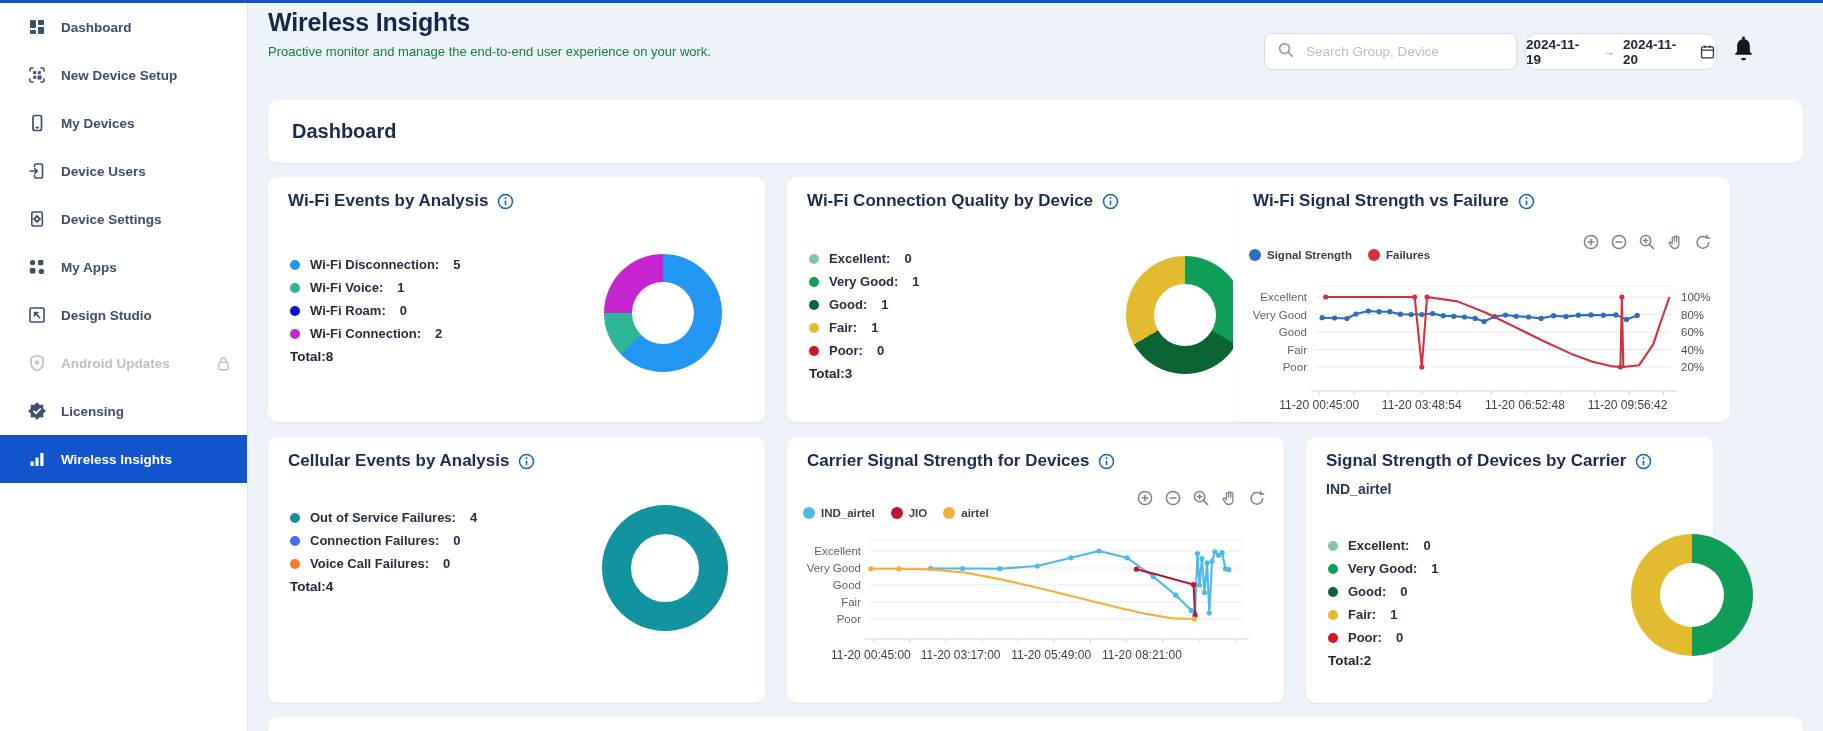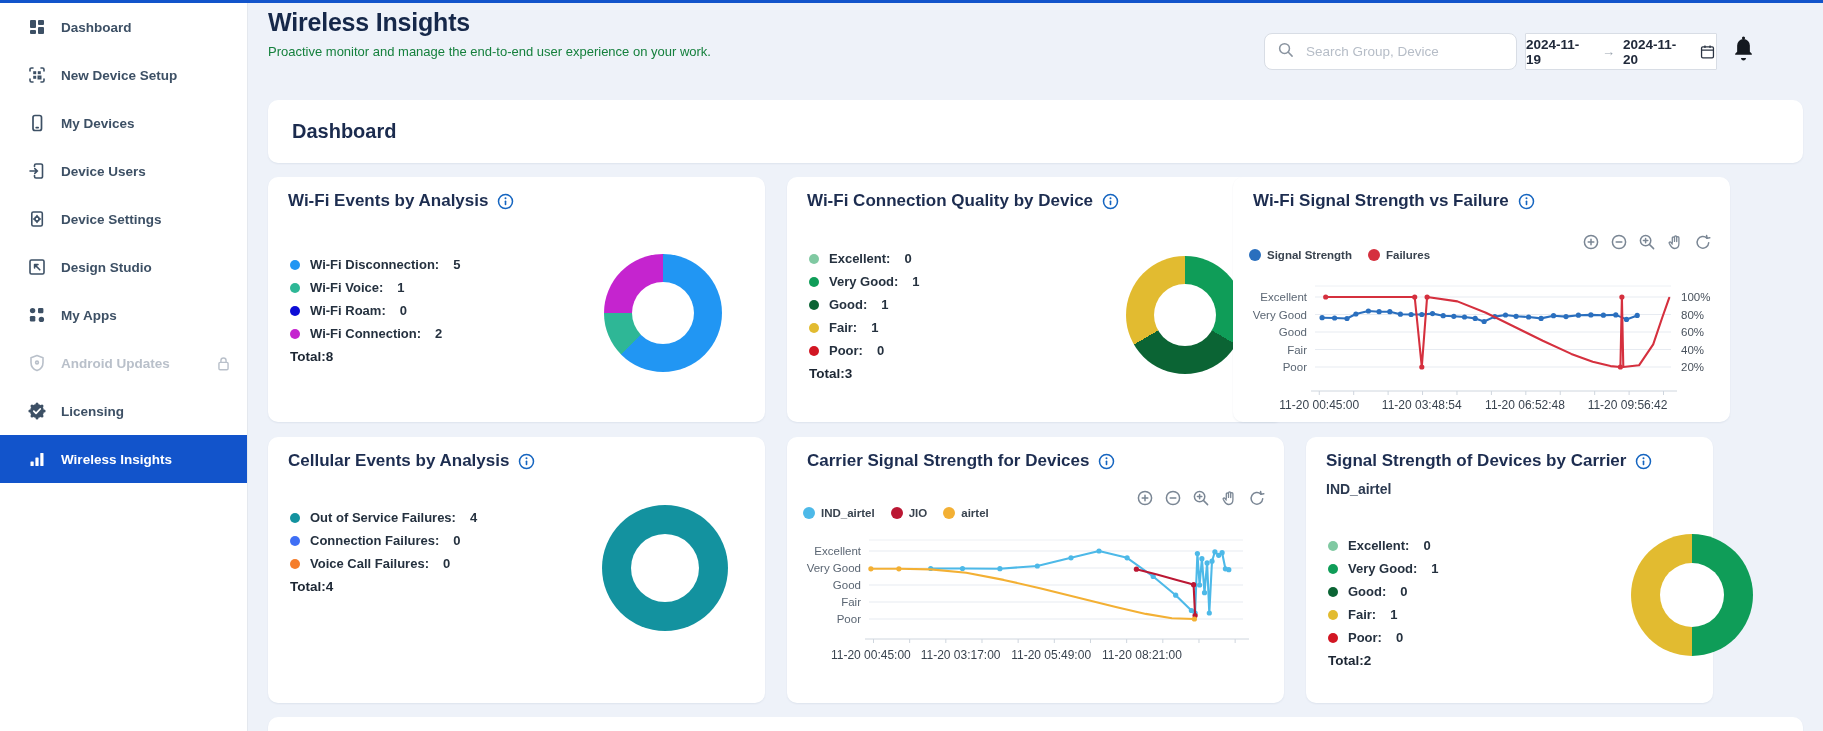--- a/index.html
+++ b/index.html
@@ -15,21 +15,21 @@
   .nav-item.active { background:#1254cb; color:#ffffff; }
   .nav-item.disabled { color:#b9c0ca; }
   .nav-item .lock { margin-left:auto; }
 
   
   .page-title { position:absolute; left:268px; top:8px; font-size:25px; font-weight:700; color:#16284a; letter-spacing:-0.2px; }
   .page-sub { position:absolute; left:268px; top:44px; font-size:13px; color:#15803d; }
   .searchbox { position:absolute; left:1264px; top:33px; width:253px; height:37px; background:#fff; border:1px solid #d8dde5; border-radius:8px; display:flex; align-items:center; padding:0 12px; gap:10px; }
   .searchbox input { border:none; outline:none; flex:1; font-size:13.5px; font-family:inherit; color:#333; background:transparent; }
   .searchbox input::placeholder { color:#b6bdc7; }
-  .datebox { position:absolute; left:1525px; top:33px; width:192px; height:37px; background:#fff; border:1px solid #d8dde5; border-radius:1px; display:flex; align-items:center; justify-content:center; gap:8px; font-size:13.5px; font-weight:700; color:#20293a; cursor:pointer; }
+  .datebox { position:absolute; left:1525px; top:33px; width:192px; height:37px; background:#fff; border:1px solid #d8dde5; border-radius:12px; display:flex; align-items:center; justify-content:center; gap:8px; font-size:13.5px; font-weight:700; color:#20293a; cursor:pointer; }
   .datebox .arrow { color:#9aa3ae; font-weight:400; font-size:13px; }
   .bell { position:absolute; left:1731px; top:34px; width:26px; height:30px; cursor:pointer; }
 
   
   .panel { position:absolute; background:#fff; border-radius:10px; box-shadow:0 1px 2px rgba(20,40,80,.07); }
   .section-strip { left:268px; top:100px; width:1535px; height:63px; display:flex; align-items:center; padding-left:24px; }
   .section-title { font-size:20px; font-weight:700; color:#1b2b4e; }
   .card-title { position:absolute; left:20px; top:14px; display:flex; align-items:center; gap:9px; font-size:17px; font-weight:700; color:#1d2d50; white-space:nowrap; }
   .card-subtitle { position:absolute; left:20px; top:44px; font-size:14px; font-weight:700; color:#2b3950; }
 
@@ -107,37 +107,37 @@
           <svg width="20" height="20" viewBox="0 0 20 20" fill="none" stroke="currentColor" stroke-width="1.6" stroke-linecap="round">
             <rect x="4.8" y="3" width="10.5" height="14" rx="1.6"></rect>
             <circle cx="10" cy="10" r="2.1"></circle>
             <path d="M10 6.6 v1.3 M10 12.1 v1.3 M6.6 10 h1.3 M12.1 10 h1.3"></path>
           </svg>
         </span>
         <span>Device Settings</span>
       </div>
       <div class="nav-item">
         <span style="display:inline-flex">
-          <svg width="20" height="20" viewBox="0 0 20 20" fill="none" stroke="currentColor" stroke-width="1.6" stroke-linecap="round" stroke-linejoin="round">
-            <rect x="3" y="3" width="14" height="14" rx="1.5"></rect>
-            <path d="M12.8 12.8 L7.6 7.6 M7.6 11 V7.6 H11"></path>
-          </svg>
-        </span>
-        <span>Design Studio</span>
-      </div>
-      <div class="nav-item">
-        <span style="display:inline-flex">
           <svg width="20" height="20" viewBox="0 0 20 20" fill="currentColor">
             <circle cx="5.6" cy="5.6" r="2.7"></circle>
             <rect x="11" y="2.9" width="5.4" height="5.4" rx="1.2"></rect>
             <rect x="2.9" y="11" width="5.4" height="5.4" rx="1.2"></rect>
             <circle cx="14.4" cy="14.4" r="2.7"></circle>
           </svg>
         </span>
         <span>My Apps</span>
+      </div>
+      <div class="nav-item">
+        <span style="display:inline-flex">
+          <svg width="20" height="20" viewBox="0 0 20 20" fill="none" stroke="currentColor" stroke-width="1.6" stroke-linecap="round" stroke-linejoin="round">
+            <rect x="3" y="3" width="14" height="14" rx="1.5"></rect>
+            <path d="M12.8 12.8 L7.6 7.6 M7.6 11 V7.6 H11"></path>
+          </svg>
+        </span>
+        <span>Design Studio</span>
       </div>
       <div class="nav-item disabled">
         <span style="display:inline-flex">
           <svg width="20" height="20" viewBox="0 0 20 20" fill="none" stroke="currentColor" stroke-width="1.6" stroke-linejoin="round">
             <path d="M10 2.6 l6 2.2 v4.7 c0 4-2.6 6.9-6 8.1 -3.4-1.2-6-4.1-6-8.1 V4.8 z"></path>
             <circle cx="10" cy="9.5" r="1.4"></circle>
           </svg>
         </span>
         <span>Android Updates</span>
         <span class="lock" style="display:inline-flex">

